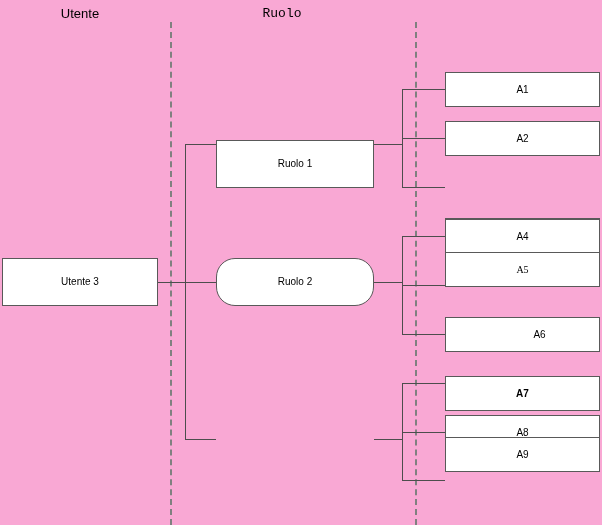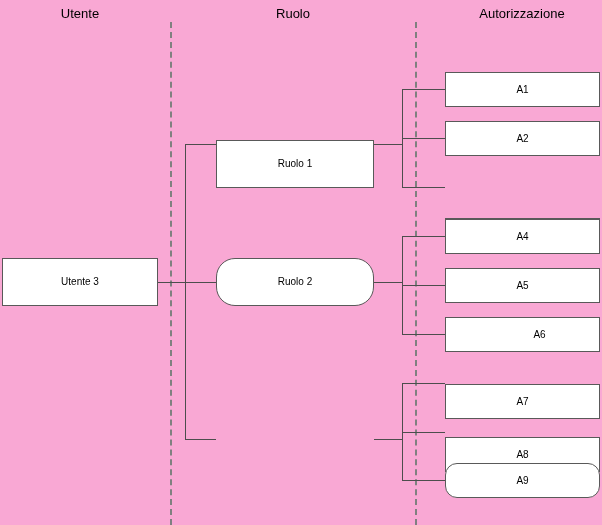--- a/index.html
+++ b/index.html
@@ -57,22 +57,21 @@
     width: 0;
     border-left: 1px solid #4d4d4d;
   }
 </style>
 </head>
 <body>
 
 <div id="diagram-root">
 
   <div class="col-header" style="left:80px; top:6px;">Utente</div>
-  <div class="col-header" style="left:293px; top:6px;">Ruolo</div>
-  <div class="col-header" style="left:522px; top:6px;">Autorizzazione</div>
+  <div class="col-header" style="left:282px; top:6px;font-family:Liberation Mono, monospace;">Ruolo</div>
 
   <div class="divider" style="left:170px; top:22px; height:503px;"></div>
   <div class="divider" style="left:415px; top:22px; height:503px;"></div>
 
   <div class="edge-h" style="left:158px; top:282px; width:27px;"></div>
 
   <div class="edge-v" style="left:185px; top:144px; height:295px;"></div>
 
   <div class="edge-h" style="left:185px; top:144px; width:31px;"></div>
   <div class="edge-h" style="left:185px; top:282px; width:31px;"></div>
@@ -98,19 +97,19 @@
 
   <div class="node-box" style="left:2px; top:258px; width:156px; height:48px;">Utente 3</div>
 
   <div class="node-box" style="left:216px; top:120px; width:158px; height:48px;margin-top:20px;">Ruolo 1</div>
   <div class="node-box" style="left:216px; top:258px; width:158px; height:48px;border-radius:19px;">Ruolo 2</div>
 
   <div class="node-box" style="left:445px; top:72px; width:155px; height:35px;">A1</div>
   <div class="node-box" style="left:445px; top:121px; width:155px; height:35px;">A2</div>
   <div class="node-box" style="left:445px; top:170px; width:155px; height:35px;margin-top:48px;">A3</div>
   <div class="node-box" style="left:445px; top:219px; width:155px; height:35px;">A4</div>
-  <div class="node-box" style="left:445px; top:268px; width:155px; height:35px;">A5</div>
+  <div class="node-box" style="left:445px; top:252px; width:155px; height:35px;font-family:Liberation Serif, serif;">A5</div>
   <div class="node-box" style="left:445px; top:317px; width:155px; height:35px;padding-left:34px;">A6</div>
-  <div class="node-box" style="left:445px; top:384px; width:155px; height:35px;">A7</div>
-  <div class="node-box" style="left:445px; top:415px; width:155px; height:35px;margin-top:22px;">A8</div>
-  <div class="node-box" style="left:445px; top:463px; width:155px; height:35px;border-radius:12px;">A9</div>
+  <div class="node-box" style="left:445px; top:376px; width:155px; height:35px;font-weight:bold;">A7</div>
+  <div class="node-box" style="left:445px; top:415px; width:155px; height:35px;">A8</div>
+  <div class="node-box" style="left:445px; top:437px; width:155px; height:35px;">A9</div>
 
 </div>
 
 </body></html>

